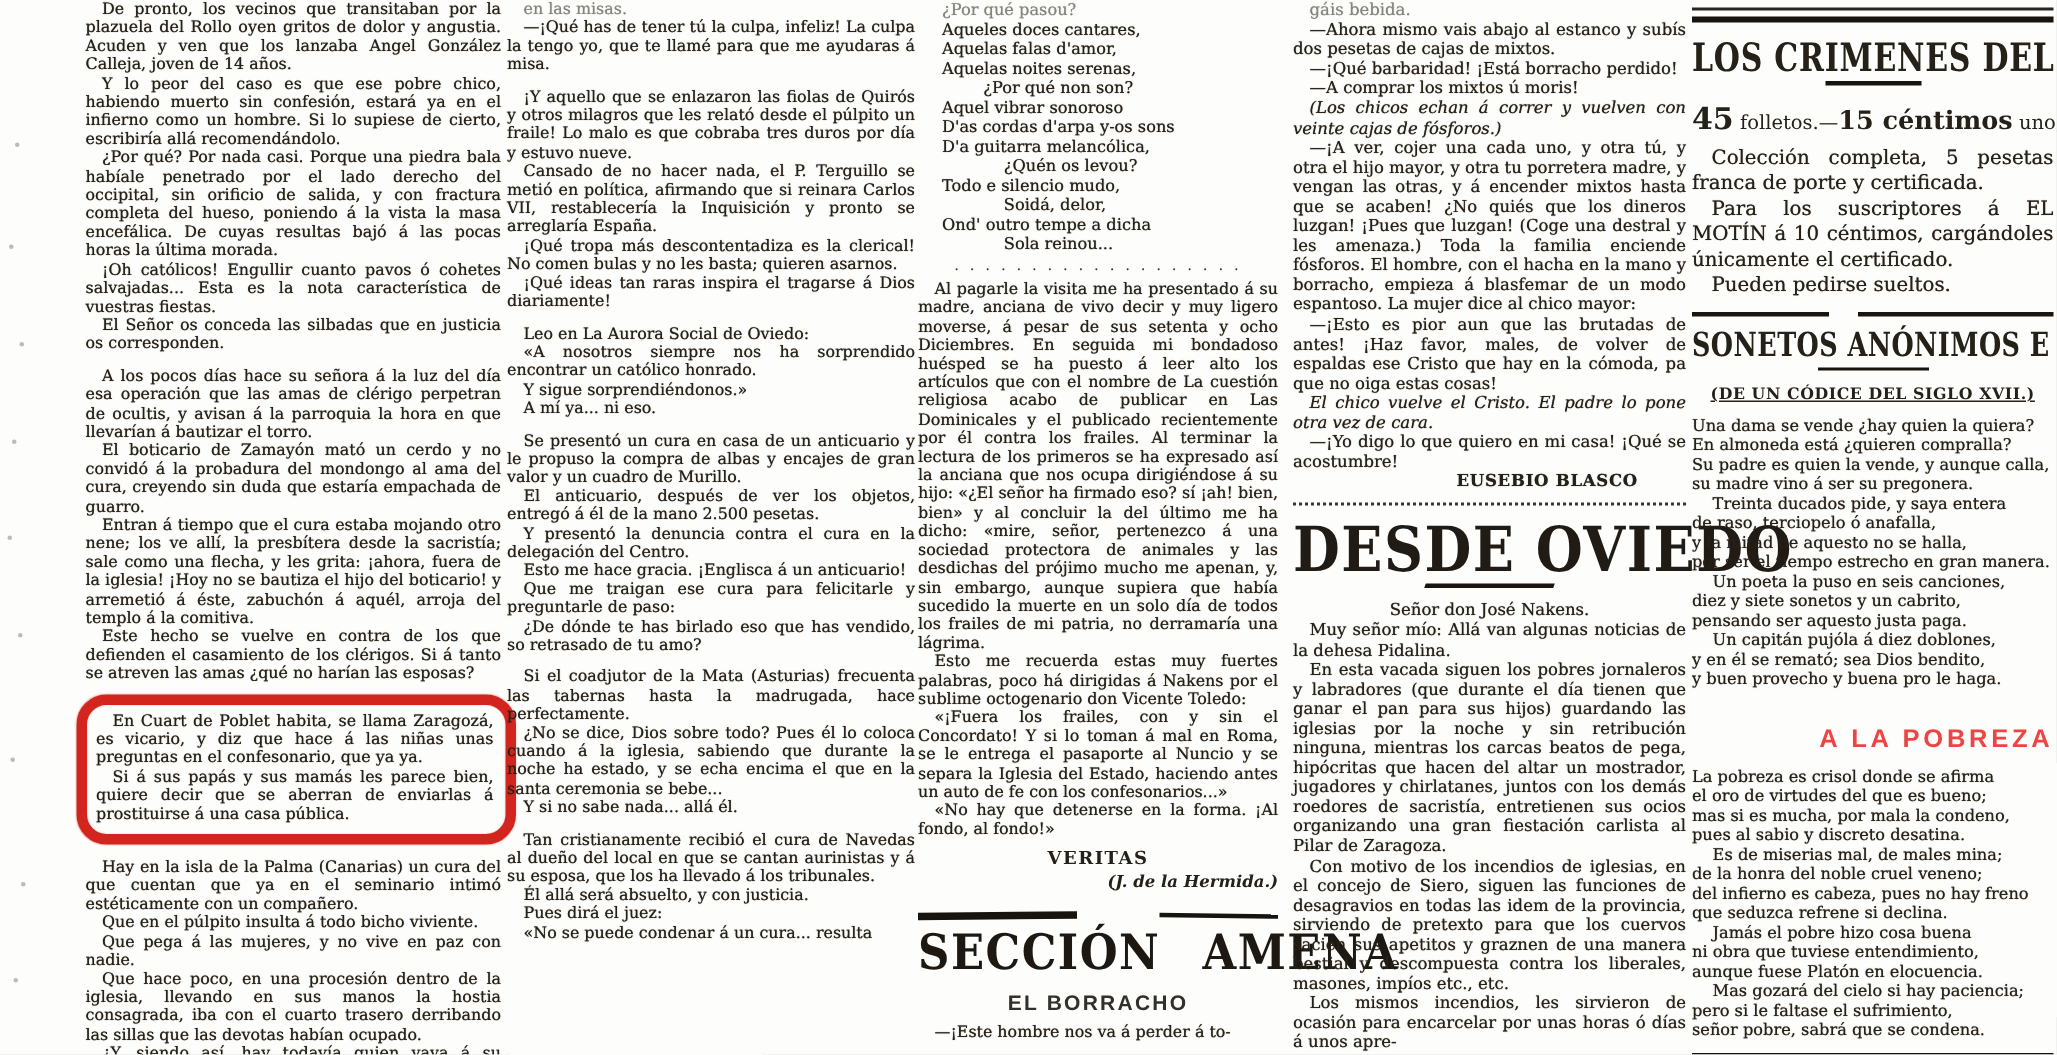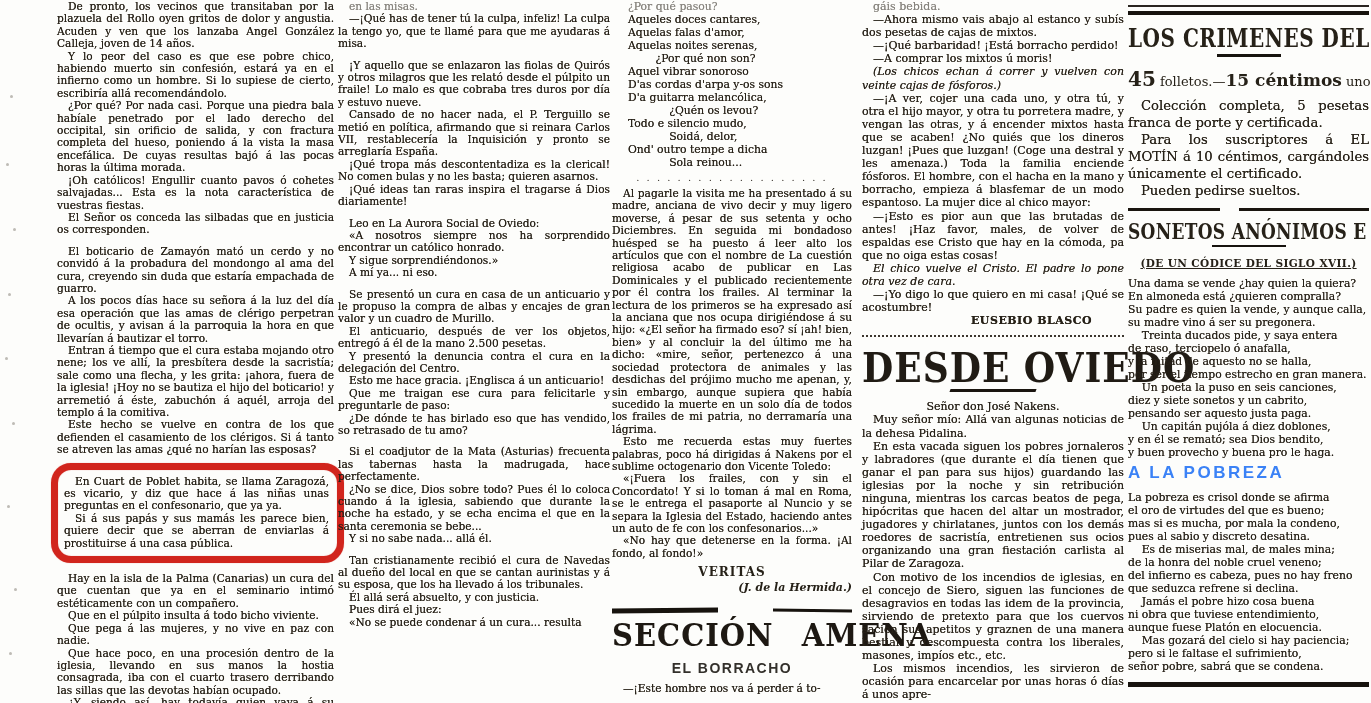--- a/index.html
+++ b/index.html
@@ -28,21 +28,21 @@
 
   .red-box{border:7px solid #d1251d;border-radius:20px;padding:5px 8px 7px 6px;
            margin:7px -10px 9px -6px;box-shadow:0 0 1px rgba(209,37,29,.5) inset,0 0 1px rgba(209,37,29,.5);}
 
   .h-crimenes{font-weight:bold;font-size:20px;line-height:26px;letter-spacing:.5px;white-space:nowrap;
               transform:scaleY(1.3);text-align:center;margin:8px 0 2px;}
   .h-sonetos{font-weight:bold;font-size:17px;line-height:24px;letter-spacing:.3px;white-space:nowrap;
              transform:scaleY(1.3);text-align:center;margin:8px 0 0;}
   .h-codice{font-weight:bold;font-size:10.5px;text-align:center;margin:10px 0 8px;letter-spacing:.4px;text-decoration:underline;}
   .h-pobreza{font-family:"Liberation Sans",sans-serif;font-weight:bold;font-size:17px;letter-spacing:2.5px;
-             text-align:left;margin:4px 0 8px;color:#3b82f6;}
+             text-align:right;margin:24px 0 8px;color:#ef4444;}
   .h-desde{font-weight:bold;font-size:36px;line-height:40px;letter-spacing:1px;white-space:nowrap;
            transform:scaleY(1.15);text-align:center;margin:10px 0 2px;color:#201b14;}
   .h-seccion{font-weight:bold;font-size:29px;line-height:36px;letter-spacing:1px;word-spacing:17px;white-space:nowrap;
              transform:scaleY(1.12);text-align:center;margin:4px 0 4px;color:#1d1812;}
   .h-borracho{font-family:"Liberation Sans",sans-serif;font-weight:bold;font-size:14px;letter-spacing:1.5px;
               text-align:center;margin:7px 0 6px;color:#33302b;}
   .sig{font-weight:bold;font-size:12px;letter-spacing:1px;text-align:center;margin:6px 0 0;}
   .sig2{font-style:italic;font-weight:bold;font-size:11px;text-align:right;margin:2px 0 8px;}
   .byline{font-weight:bold;font-size:12px;letter-spacing:.5px;}
 
@@ -84,22 +84,22 @@
 
   <div class="col" id="col1">
     <div>
         <p class="para">De pronto, los vecinos que transitaban por la plazuela del Rollo oyen gritos de dolor y angustia. Acuden y ven que los lanzaba Angel González Calleja, joven de 14 años.</p>
         <p class="para">Y lo peor del caso es que ese pobre chico, habiendo muerto sin confesión, estará ya en el infierno como un hombre. Si lo supiese de cierto, escribiría allá recomendándolo.</p>
         <p class="para">¿Por qué? Por nada casi. Porque una piedra bala habíale penetrado por el lado derecho del occipital, sin orificio de salida, y con fractura completa del hueso, poniendo á la vista la masa encefálica. De cuyas resultas bajó á las pocas horas la última morada.</p>
         <p class="para">¡Oh católicos! Engullir cuanto pavos ó cohetes salvajadas... Esta es la nota característica de vuestras fiestas.</p>
         <p class="para">El Señor os conceda las silbadas que en justicia os corresponden.</p>
       </div>
     <div class="gap">
+        <p class="para">A los pocos días hace su señora á la luz del día esa operación que las amas de clérigo perpetran de ocultis, y avisan á la parroquia la hora en que llevarían á bautizar el torro.</p>
         <p class="para">El boticario de Zamayón mató un cerdo y no convidó á la probadura del mondongo al ama del cura, creyendo sin duda que estaría empachada de guarro.</p>
-        <p class="para">A los pocos días hace su señora á la luz del día esa operación que las amas de clérigo perpetran de ocultis, y avisan á la parroquia la hora en que llevarían á bautizar el torro.</p>
         <p class="para">Entran á tiempo que el cura estaba mojando otro nene; los ve allí, la presbítera desde la sacristía; sale como una flecha, y les grita: ¡ahora, fuera de la iglesia! ¡Hoy no se bautiza el hijo del boticario! y arremetió á éste, zabuchón á aquél, arroja del templo á la comitiva.</p>
         <p class="para">Este hecho se vuelve en contra de los que defienden el casamiento de los clérigos. Si á tanto se atreven las amas ¿qué no harían las esposas?</p>
       </div>
     <div class="red-box">
       <p class="para">En Cuart de Poblet habita, se llama Zaragozá, es vicario, y diz que hace á las niñas unas preguntas en el confesonario, que ya ya.</p>
       <p class="para">Si á sus papás y sus mamás les parece bien, quiere decir que se aberran de enviarlas á prostituirse á una casa pública.</p>
     </div>
     <div>
         <p class="para">Hay en la isla de la Palma (Canarias) un cura del que cuentan que ya en el seminario intimó estéticamente con un compañero.</p>
         <p class="para">Que en el púlpito insulta á todo bicho viviente.</p>

